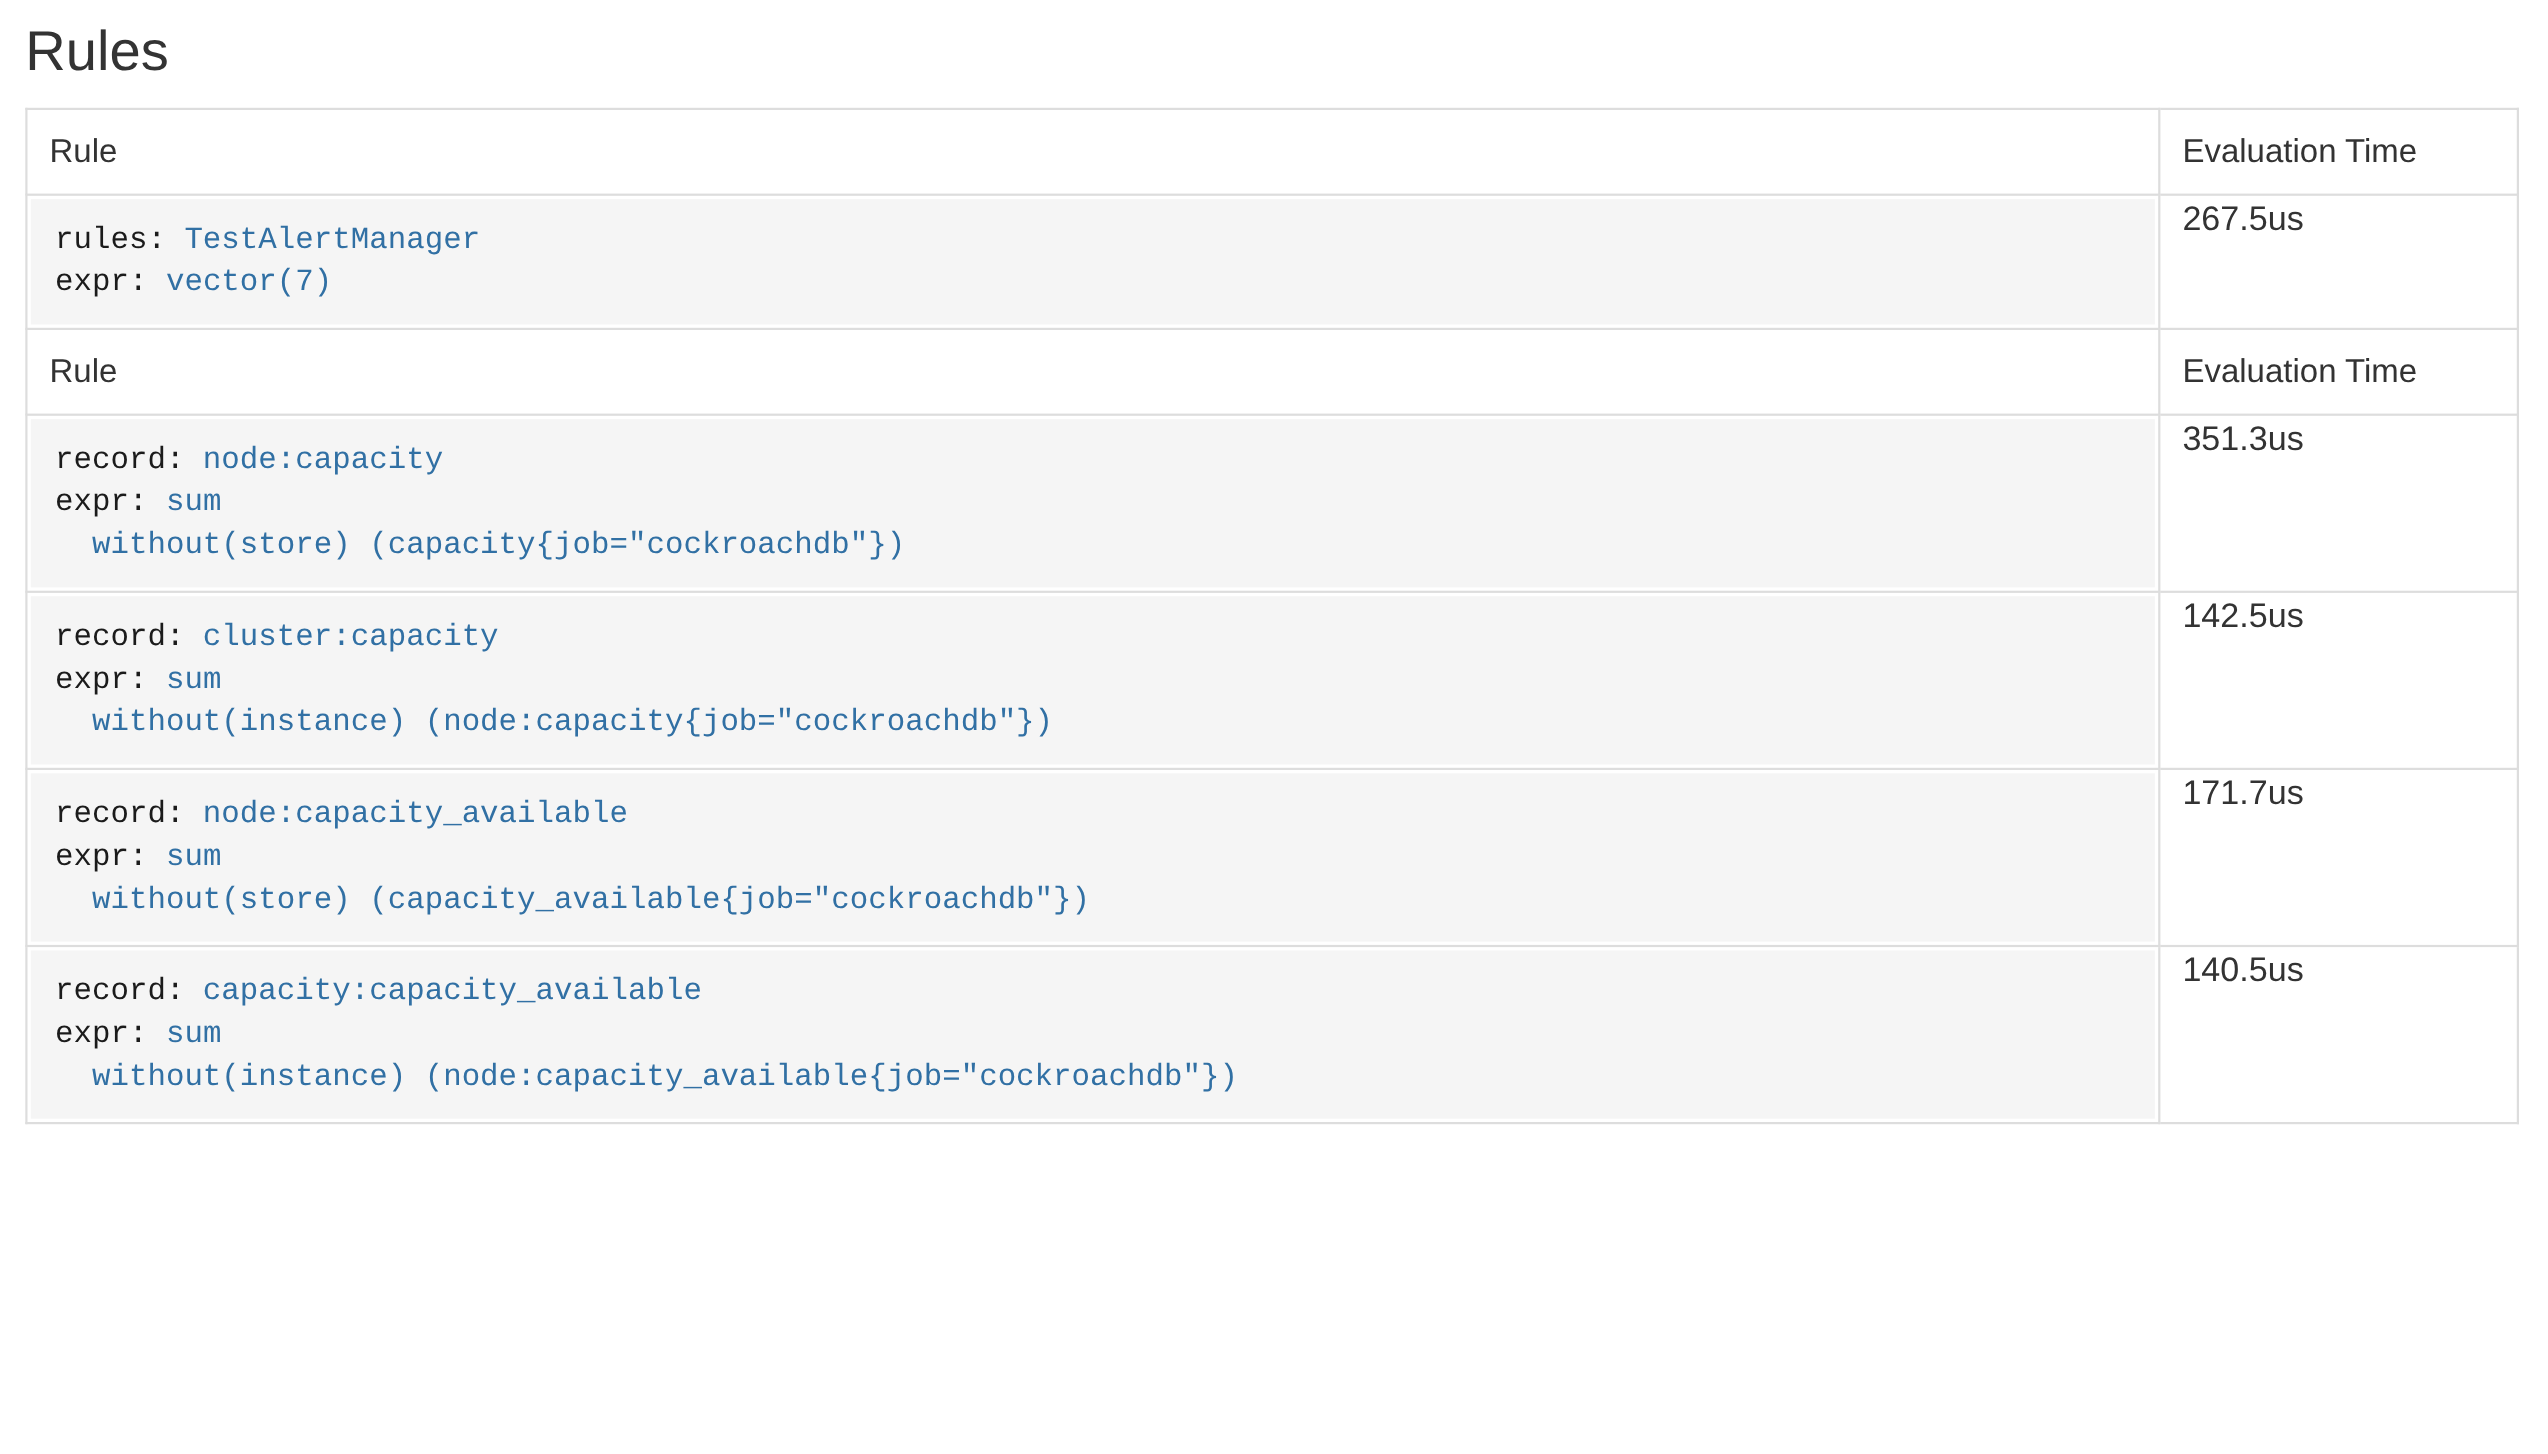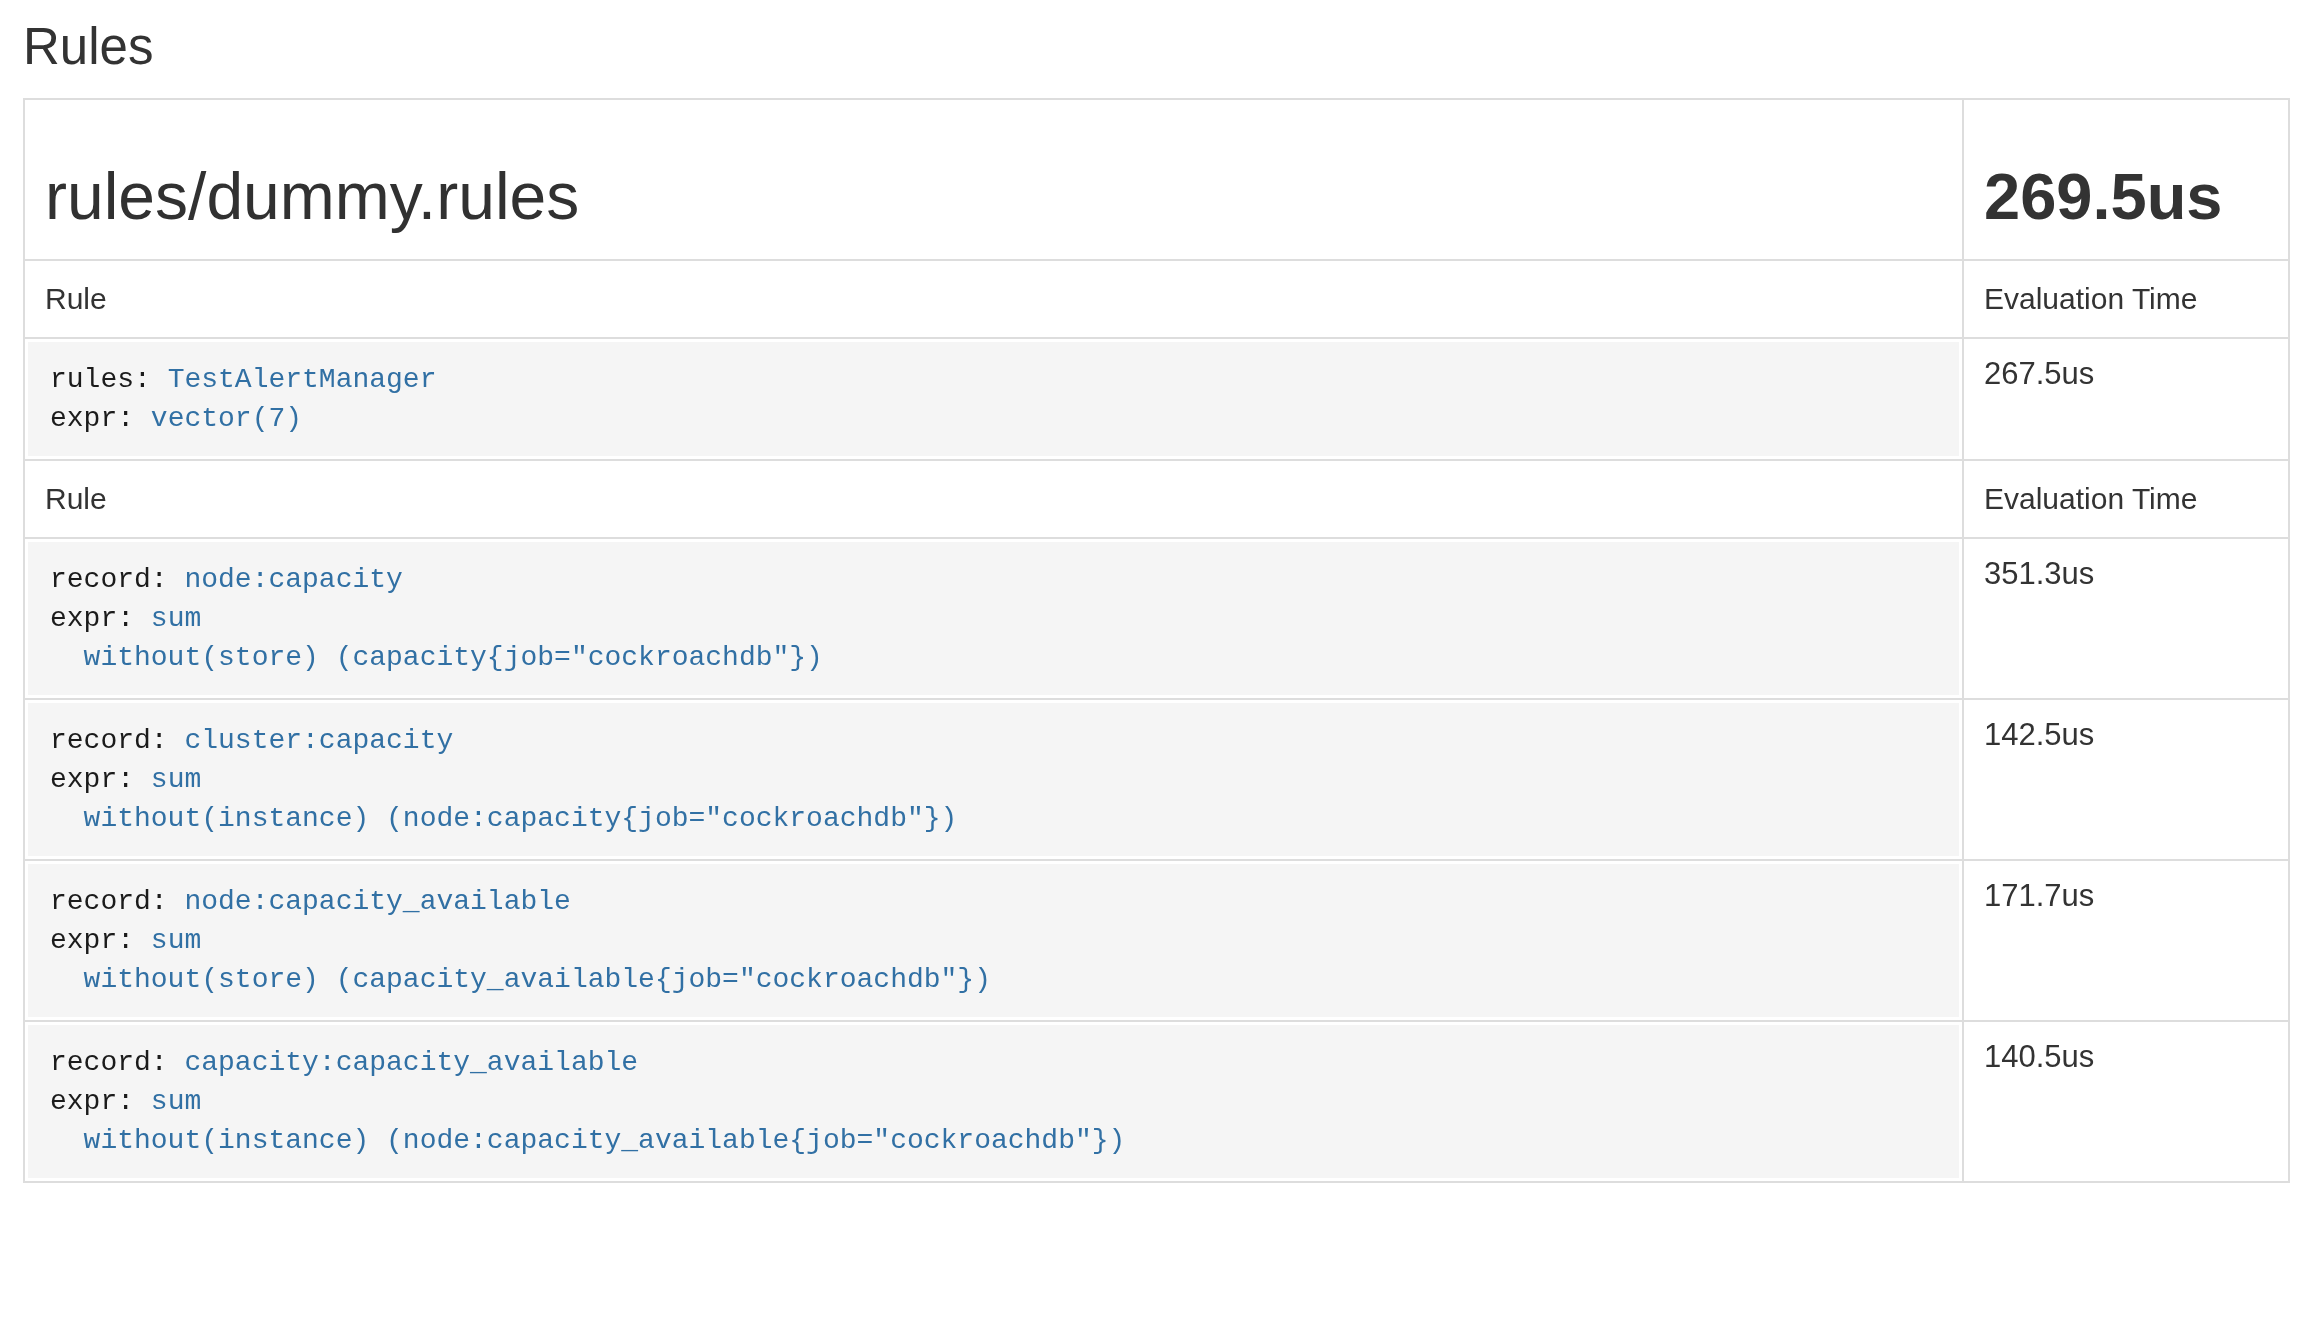--- a/index.html
+++ b/index.html
@@ -79,21 +79,21 @@
   .code-line { white-space: pre; }
   .code-label { color: #1b1b1b; white-space: pre; }
   a.code-link {
     color: #3170a4;
     text-decoration: none;
     white-space: pre;
     cursor: pointer;
     text-align: center;
   }
   td.time-cell {
-    padding: 15px 20px;
+    padding: 1px 20px;
     font-size: 31px;
     font-weight: 400;
     color: #333333;
     line-height: 40px;
     vertical-align: top;
     white-space: nowrap;
   }
 </style>
 </head>
 <body>
@@ -102,28 +102,20 @@
 
   <h1 class="page-title">Rules</h1>
 
   <table class="rules-table">
     <colgroup>
       <col class="col-rule">
       <col class="col-time">
     </colgroup>
     <tbody>
 
-      <tr>
-        <td class="group-name-cell">
-          <div class="group-name">rules/dummy.rules</div>
-        </td>
-        <td class="group-time-cell">
-          <div class="group-time">269.5us</div>
-        </td>
-      </tr>
 
       <tr>
         <th class="col-header">Rule</th>
         <th class="col-header">Evaluation Time</th>
       </tr>
 
       <tr>
         <td class="rule-cell">
           <div class="rule-pre">
             <div class="code-line"><span class="code-label">rules: </span><a class="code-link">TestAlertManager</a></div>

